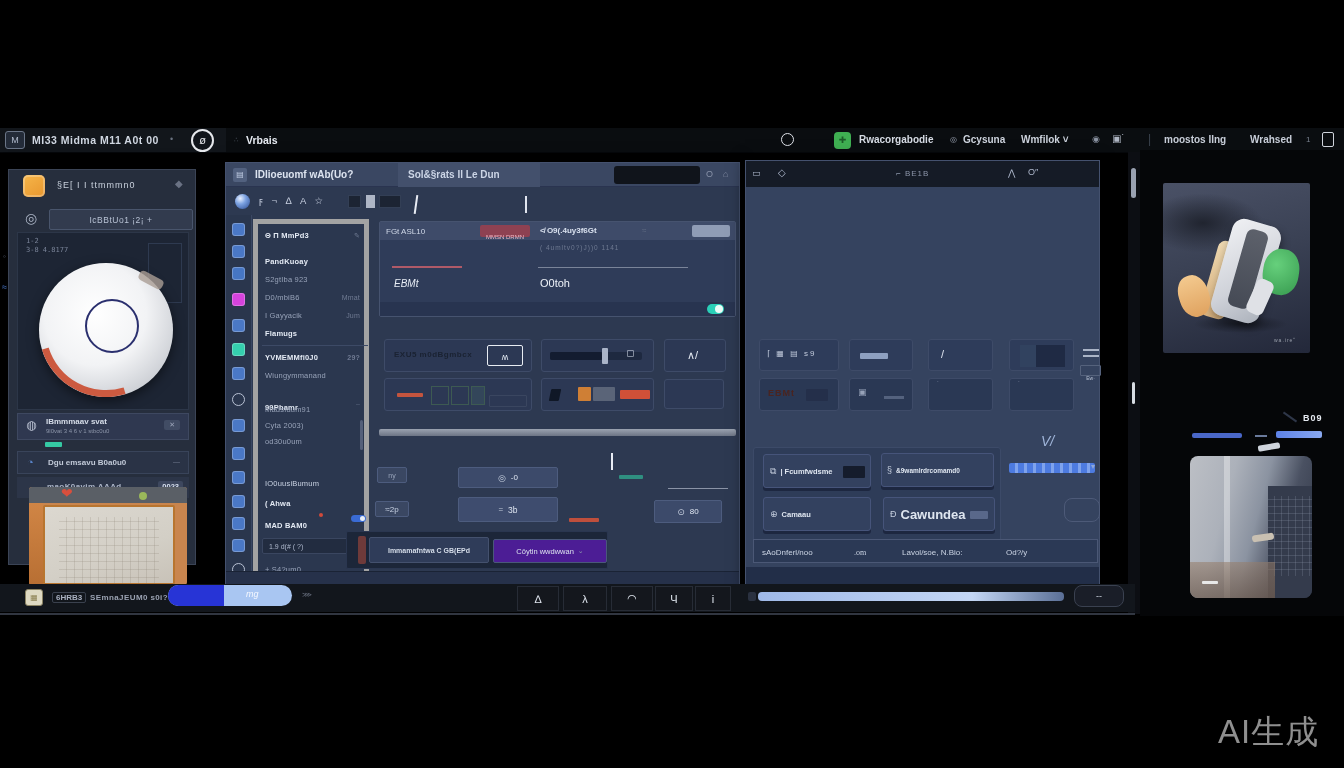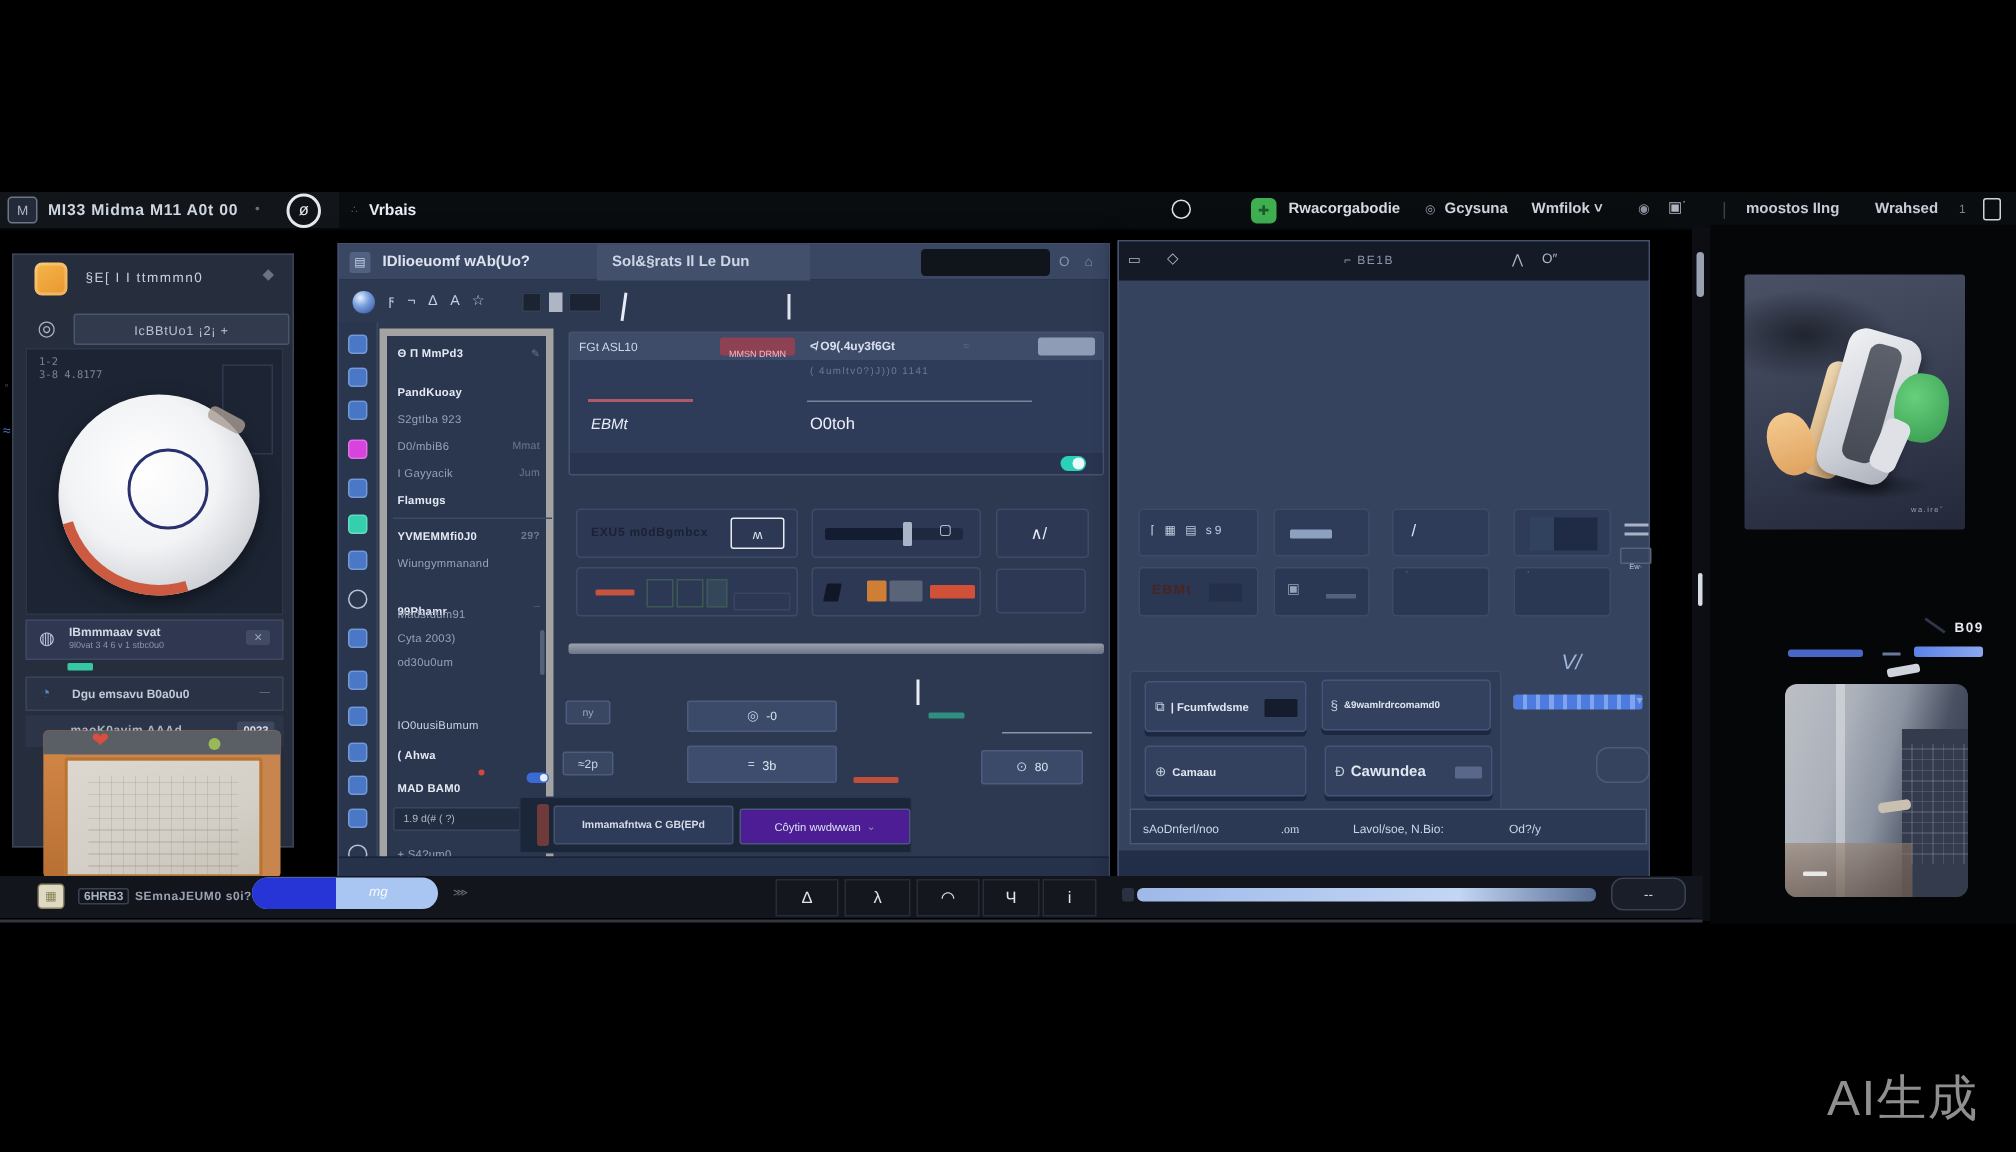--- a/index.html
+++ b/index.html
@@ -349,21 +349,21 @@
     <div class="abs btn" style="left:135px;top:292px;width:113px;height:34px;background:#33415f;border:1px solid #46547a;border-radius:3px;box-shadow:0 3px 0 #1d2740;padding-left:5px;">
       <span class="ico" style="font-size:9px;">§</span>
       <span style="font-size:6.5px;font-weight:bold;color:#dfe6f0;">&amp;9wamlrdrcomamd0</span>
       </div>
     <div class="abs btn" style="left:17px;top:336px;width:108px;height:34px;background:#33415f;border:1px solid #46547a;border-radius:3px;box-shadow:0 3px 0 #1d2740;padding-left:6px;">
       <span class="ico" style="font-size:9px;">⊕</span>
       <span style="font-size:7.5px;font-weight:bold;color:#dfe6f0;">Camaau</span>
       </div>
     <div class="abs btn" style="left:137px;top:336px;width:112px;height:34px;background:#33415f;border:1px solid #46547a;border-radius:3px;box-shadow:0 3px 0 #1d2740;padding-left:6px;">
       <span class="ico" style="font-size:9px;">Ð</span>
-      <span style="font-size:10px;font-weight:bold;color:#dfe6f0;">Cawundea</span>
+      <span style="font-size:13px;font-weight:bold;color:#dfe6f0;">Cawundea</span>
       <span class="abs" style="right:6px;top:13px;width:18px;height:8px;background:#59688a;border-radius:1px;"></span>
       </div>
     <div class="abs" style="left:318px;top:337px;width:36px;height:24px;border:1px solid #4d5a78;border-radius:8px;"></div>
 
     <div class="abs" style="left:7px;top:378px;width:345px;height:24px;background:#2b3955;border:1px solid #4b5876;">
       <span class="t" style="left:8px;top:8px;font-size:8px;color:#cbd4e4;">sAoDnferl/noo</span>
       <span class="t" style="left:100px;top:8px;font-size:8px;color:#cbd4e4;font-family:Liberation Serif, serif;">.om</span>
       <span class="t" style="left:148px;top:8px;font-size:8px;color:#cbd4e4;">Lavol/soe, N.Bio:</span>
       <span class="t" style="left:252px;top:8px;font-size:8px;color:#cbd4e4;">Od?/y</span>
     </div>

